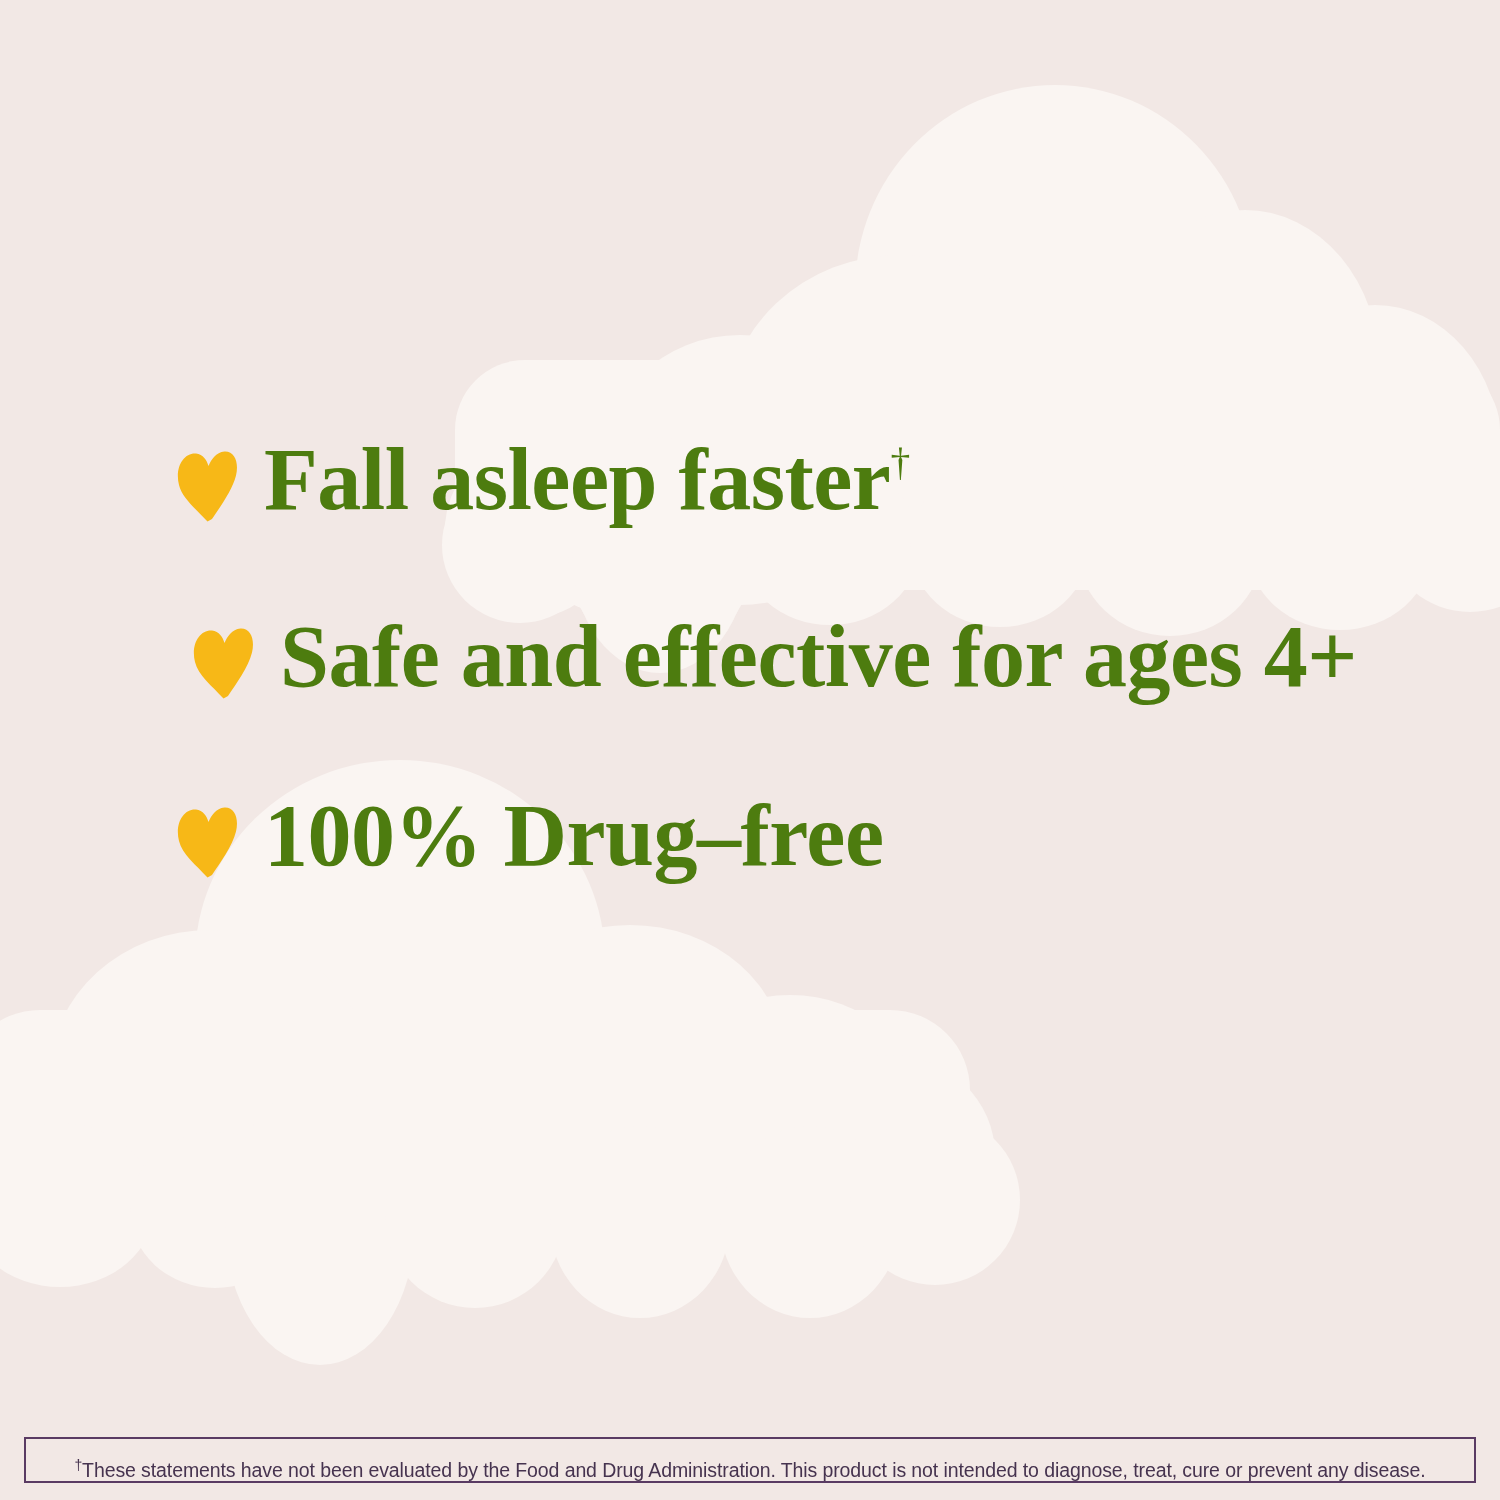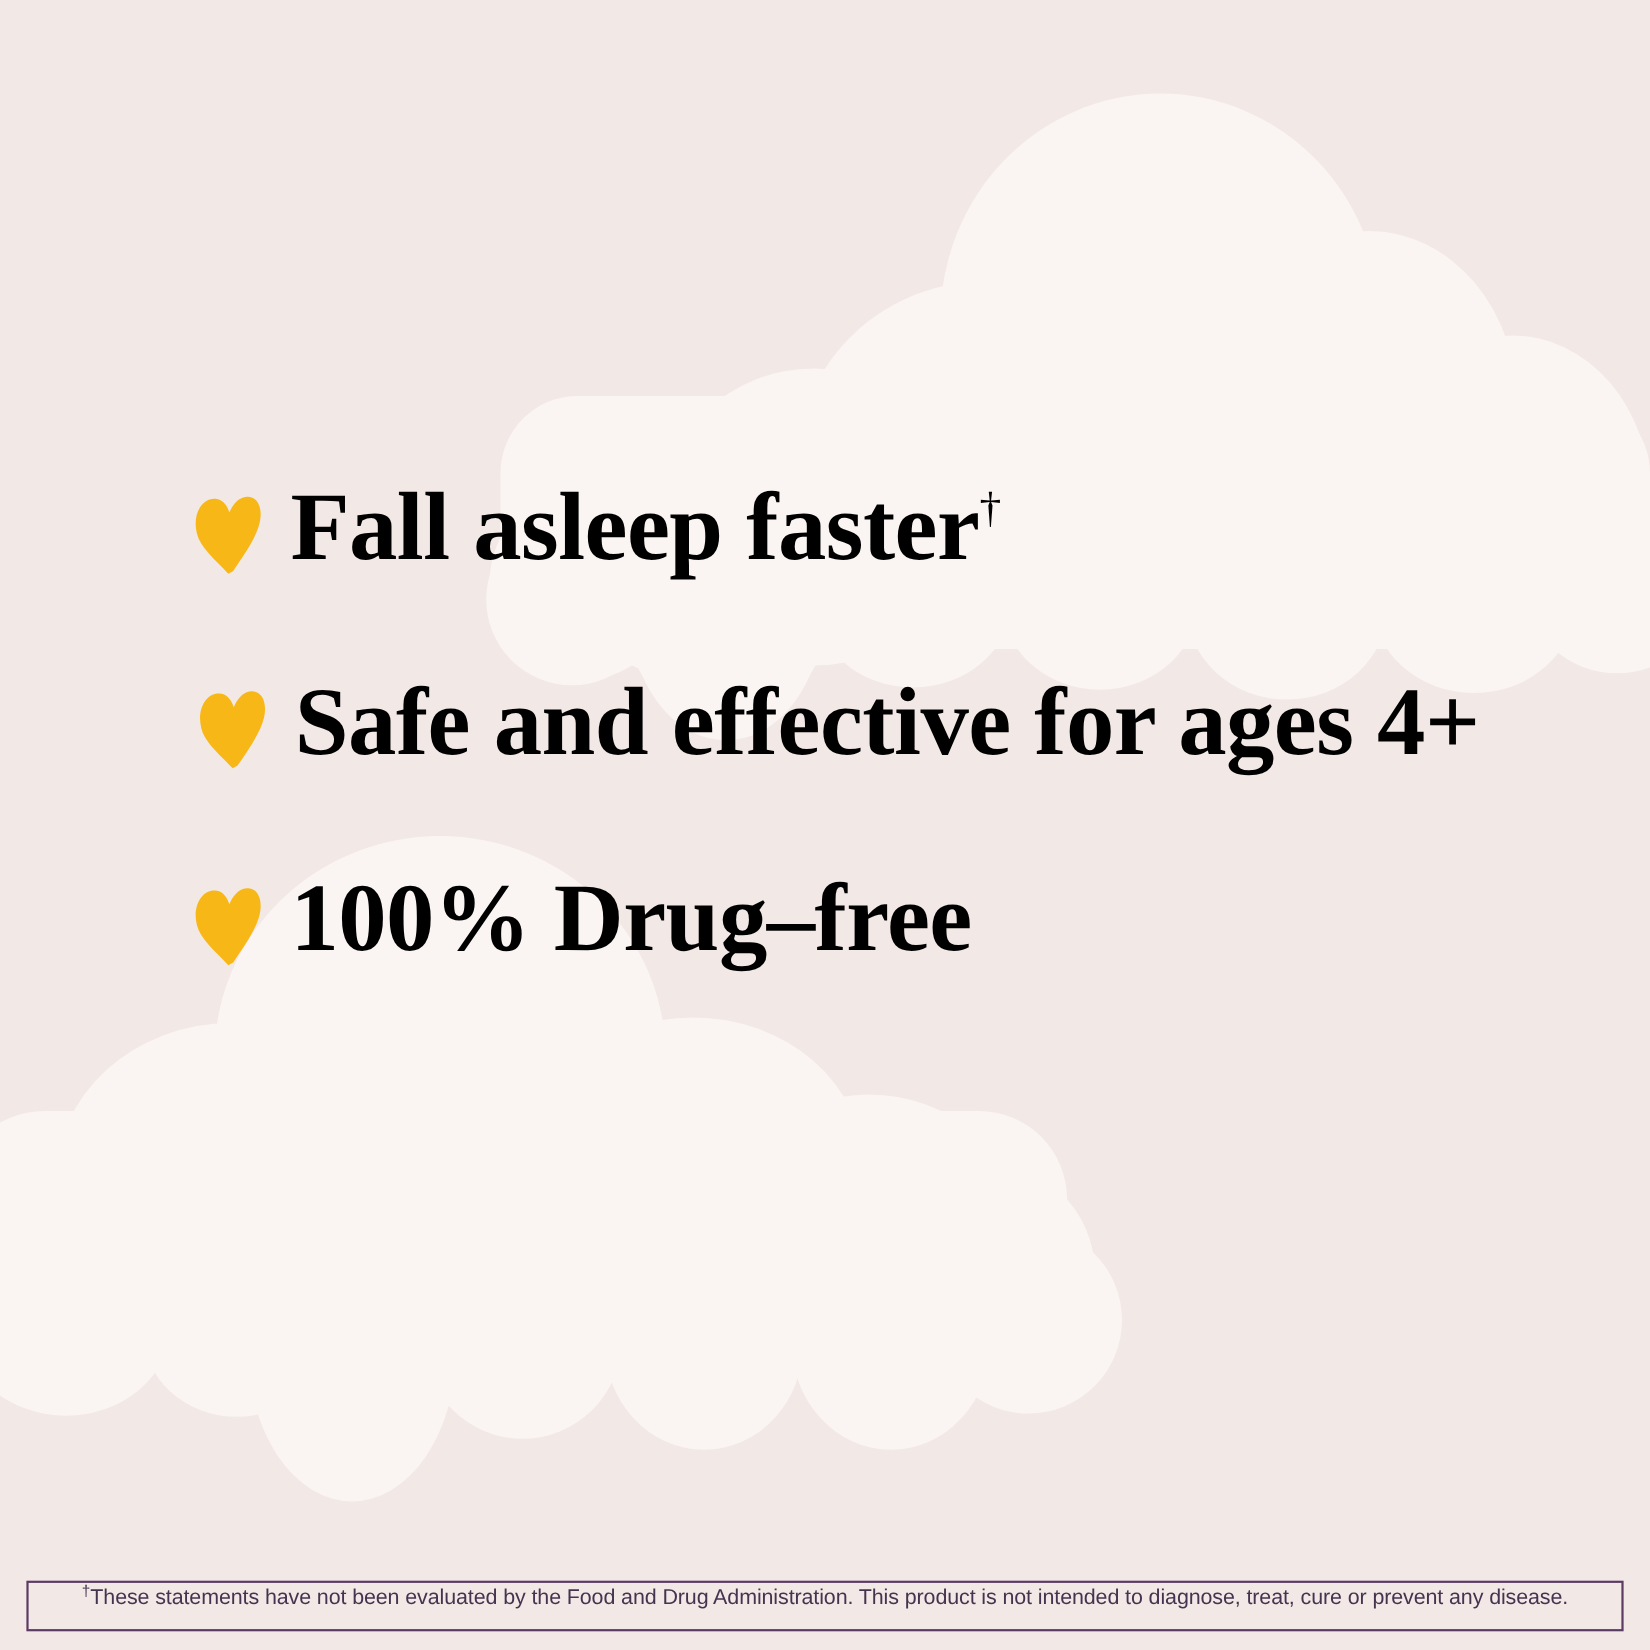--- a/index.html
+++ b/index.html
@@ -32,59 +32,59 @@
     top: 0;
     width: 1500px;
   }
   .benefit-row {
     position: absolute;
     display: flex;
     align-items: center;
     white-space: nowrap;
   }
   .benefit-row.r1 { left: 176px; top: 440px; }
-  .benefit-row.r2 { left: 180px; top: 617px; justify-content: center; }
+  .benefit-row.r2 { left: 192px; top: 617px; justify-content: center; }
   .benefit-row.r3 { left: 176px; top: 796px; justify-content: space-between; }
 
   .heart {
     flex: 0 0 auto;
     width: 62px;
     height: 74px;
     margin-right: 26px;
     display: block;
     position: relative;
     top: 2px;
   }
   .benefit-text {
     font-family: "Liberation Serif", serif;
     font-weight: 700;
     font-size: 88px;
     line-height: 1;
     letter-spacing: -0.5px;
-    color: #000000;
+    color: #4d7c0f;
     position: relative;
     top: -4px;
   }
   .benefit-text .dagger {
     font-size: 0.45em;
     vertical-align: 0.85em;
     font-weight: 400;
     letter-spacing: 0;
   }
   
   .footnote-box {
     position: absolute;
     left: 24px;
     top: 1437px;
     width: 1452px;
     height: 46px;
     box-sizing: border-box;
     border: 2px solid #5a3b63;
     display: flex;
-    align-items: flex-start;
+    align-items: flex-end;
     justify-content: center;
     background: transparent;
   }
   .footnote-text {
     font-family: "Liberation Sans", sans-serif;
     font-size: 19.5px;
     line-height: 1;
     color: #46334f;
     letter-spacing: -0.1px;
     white-space: nowrap;

